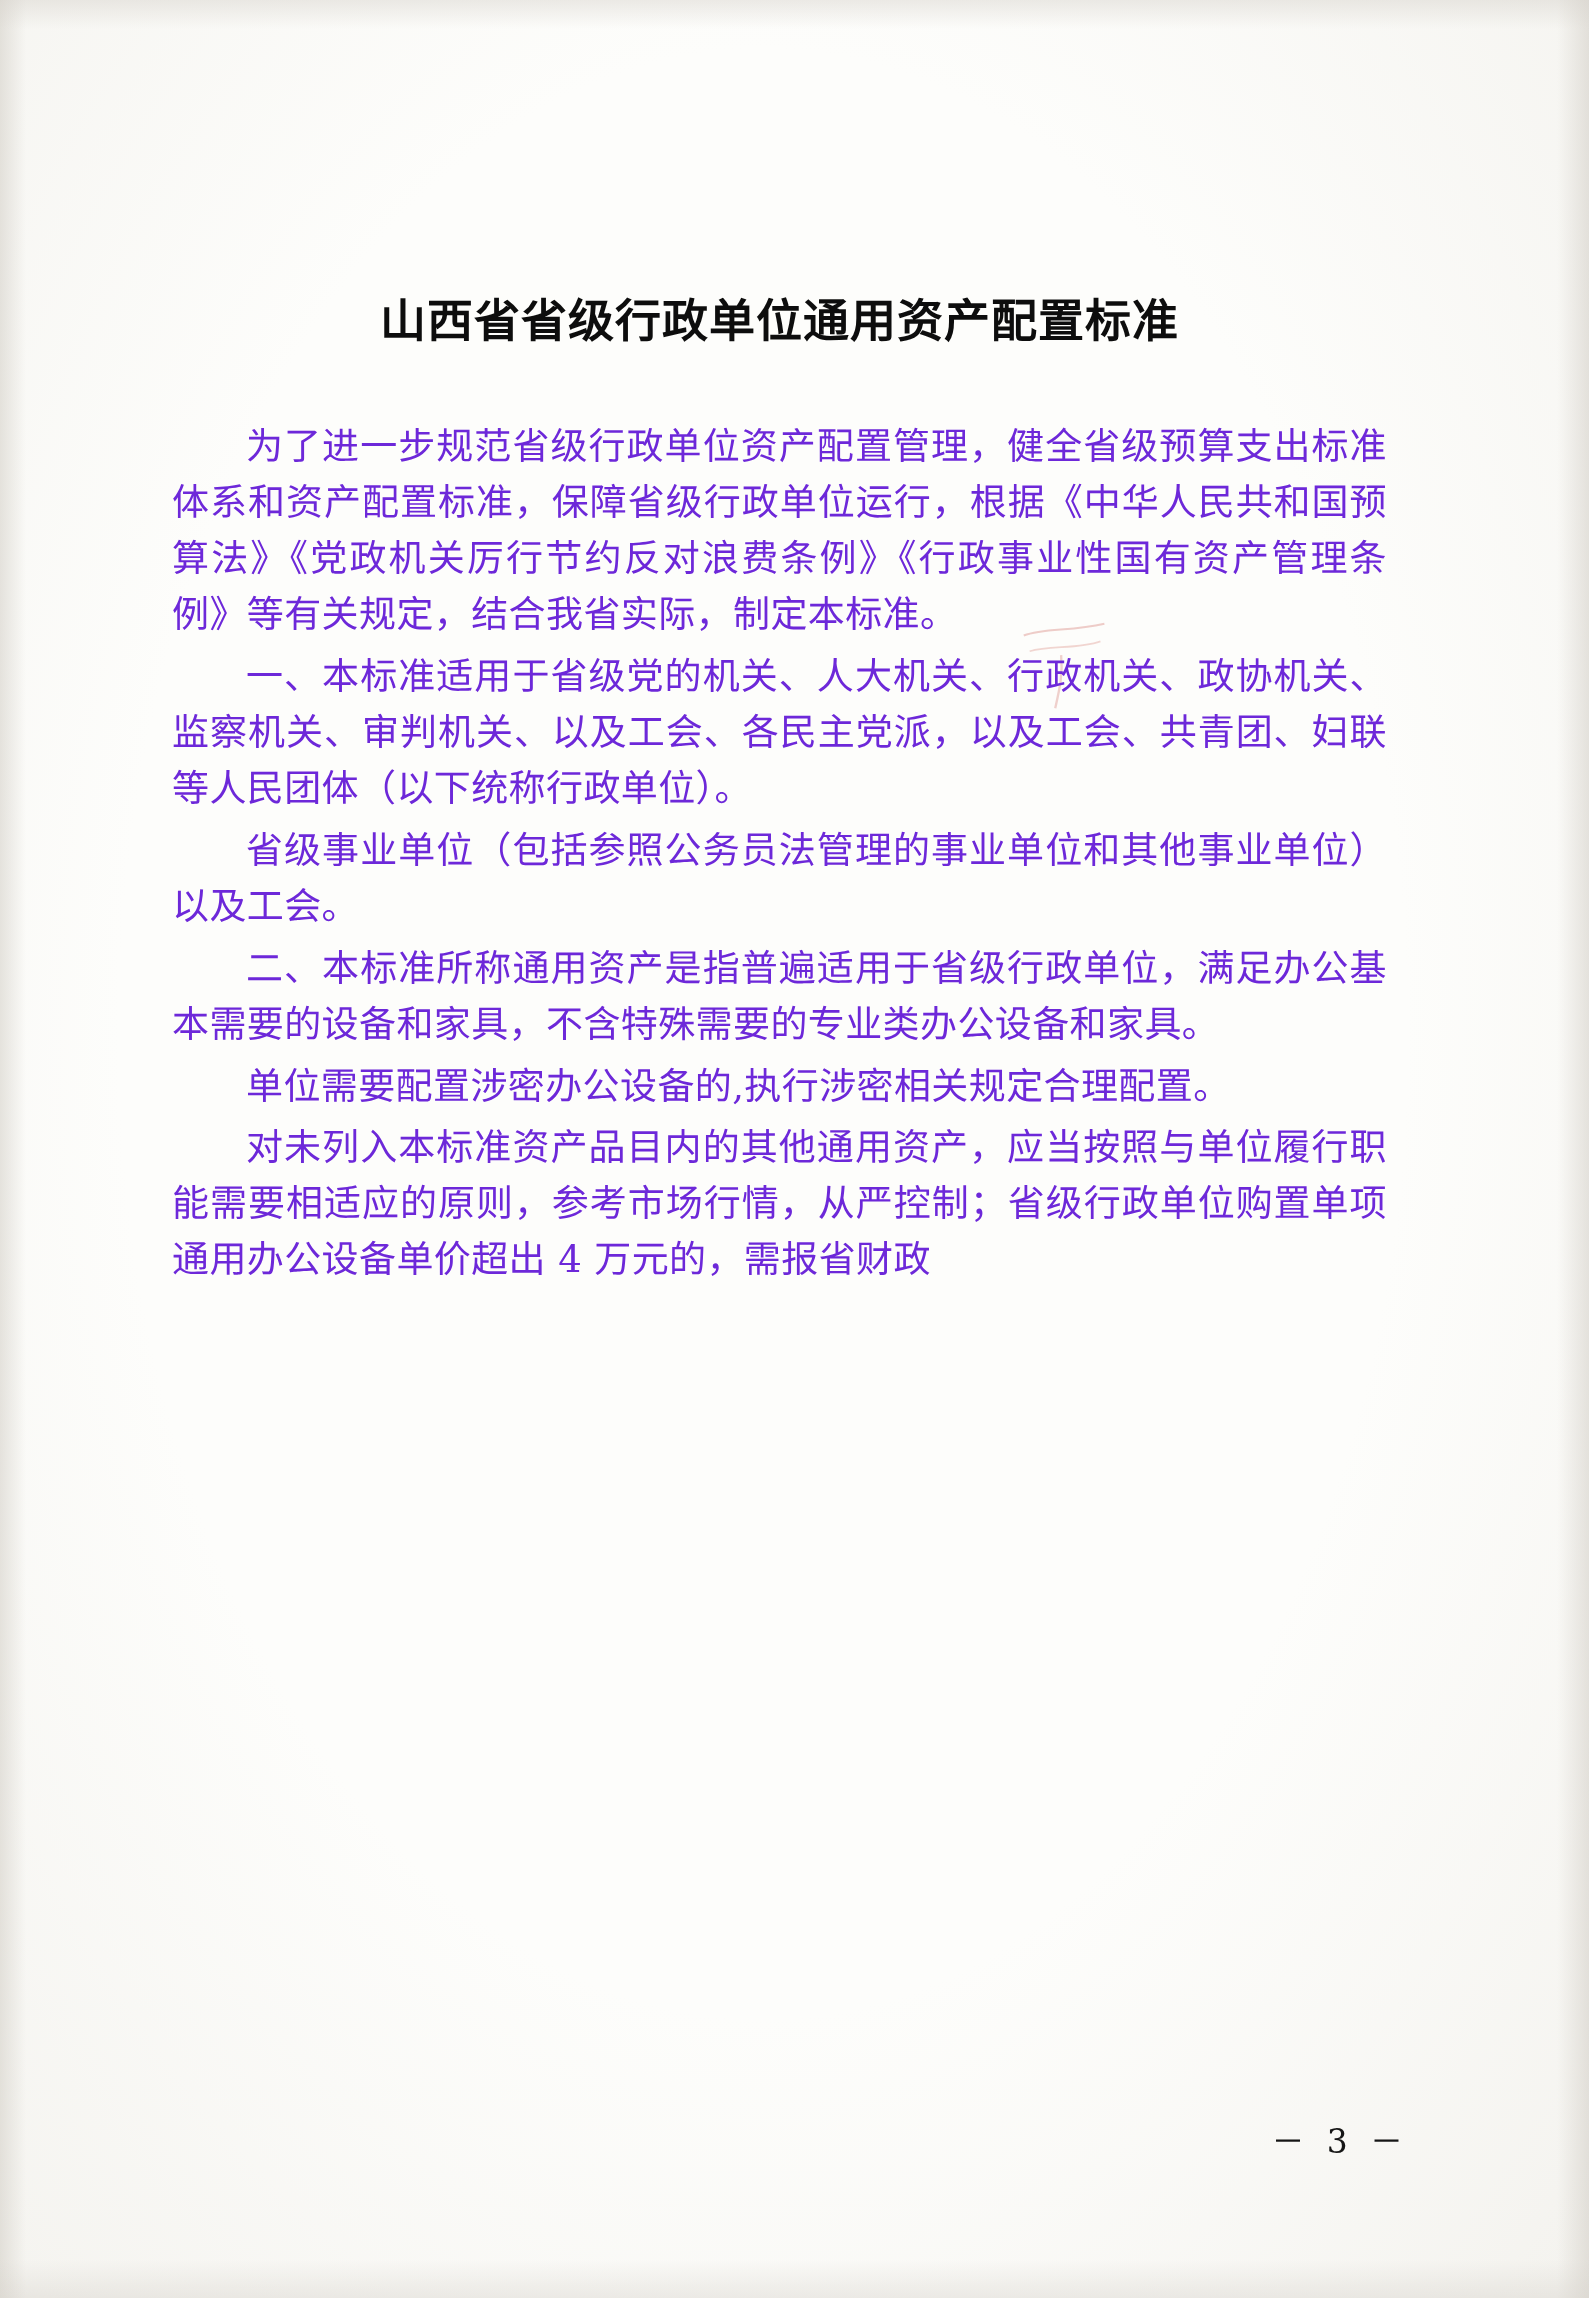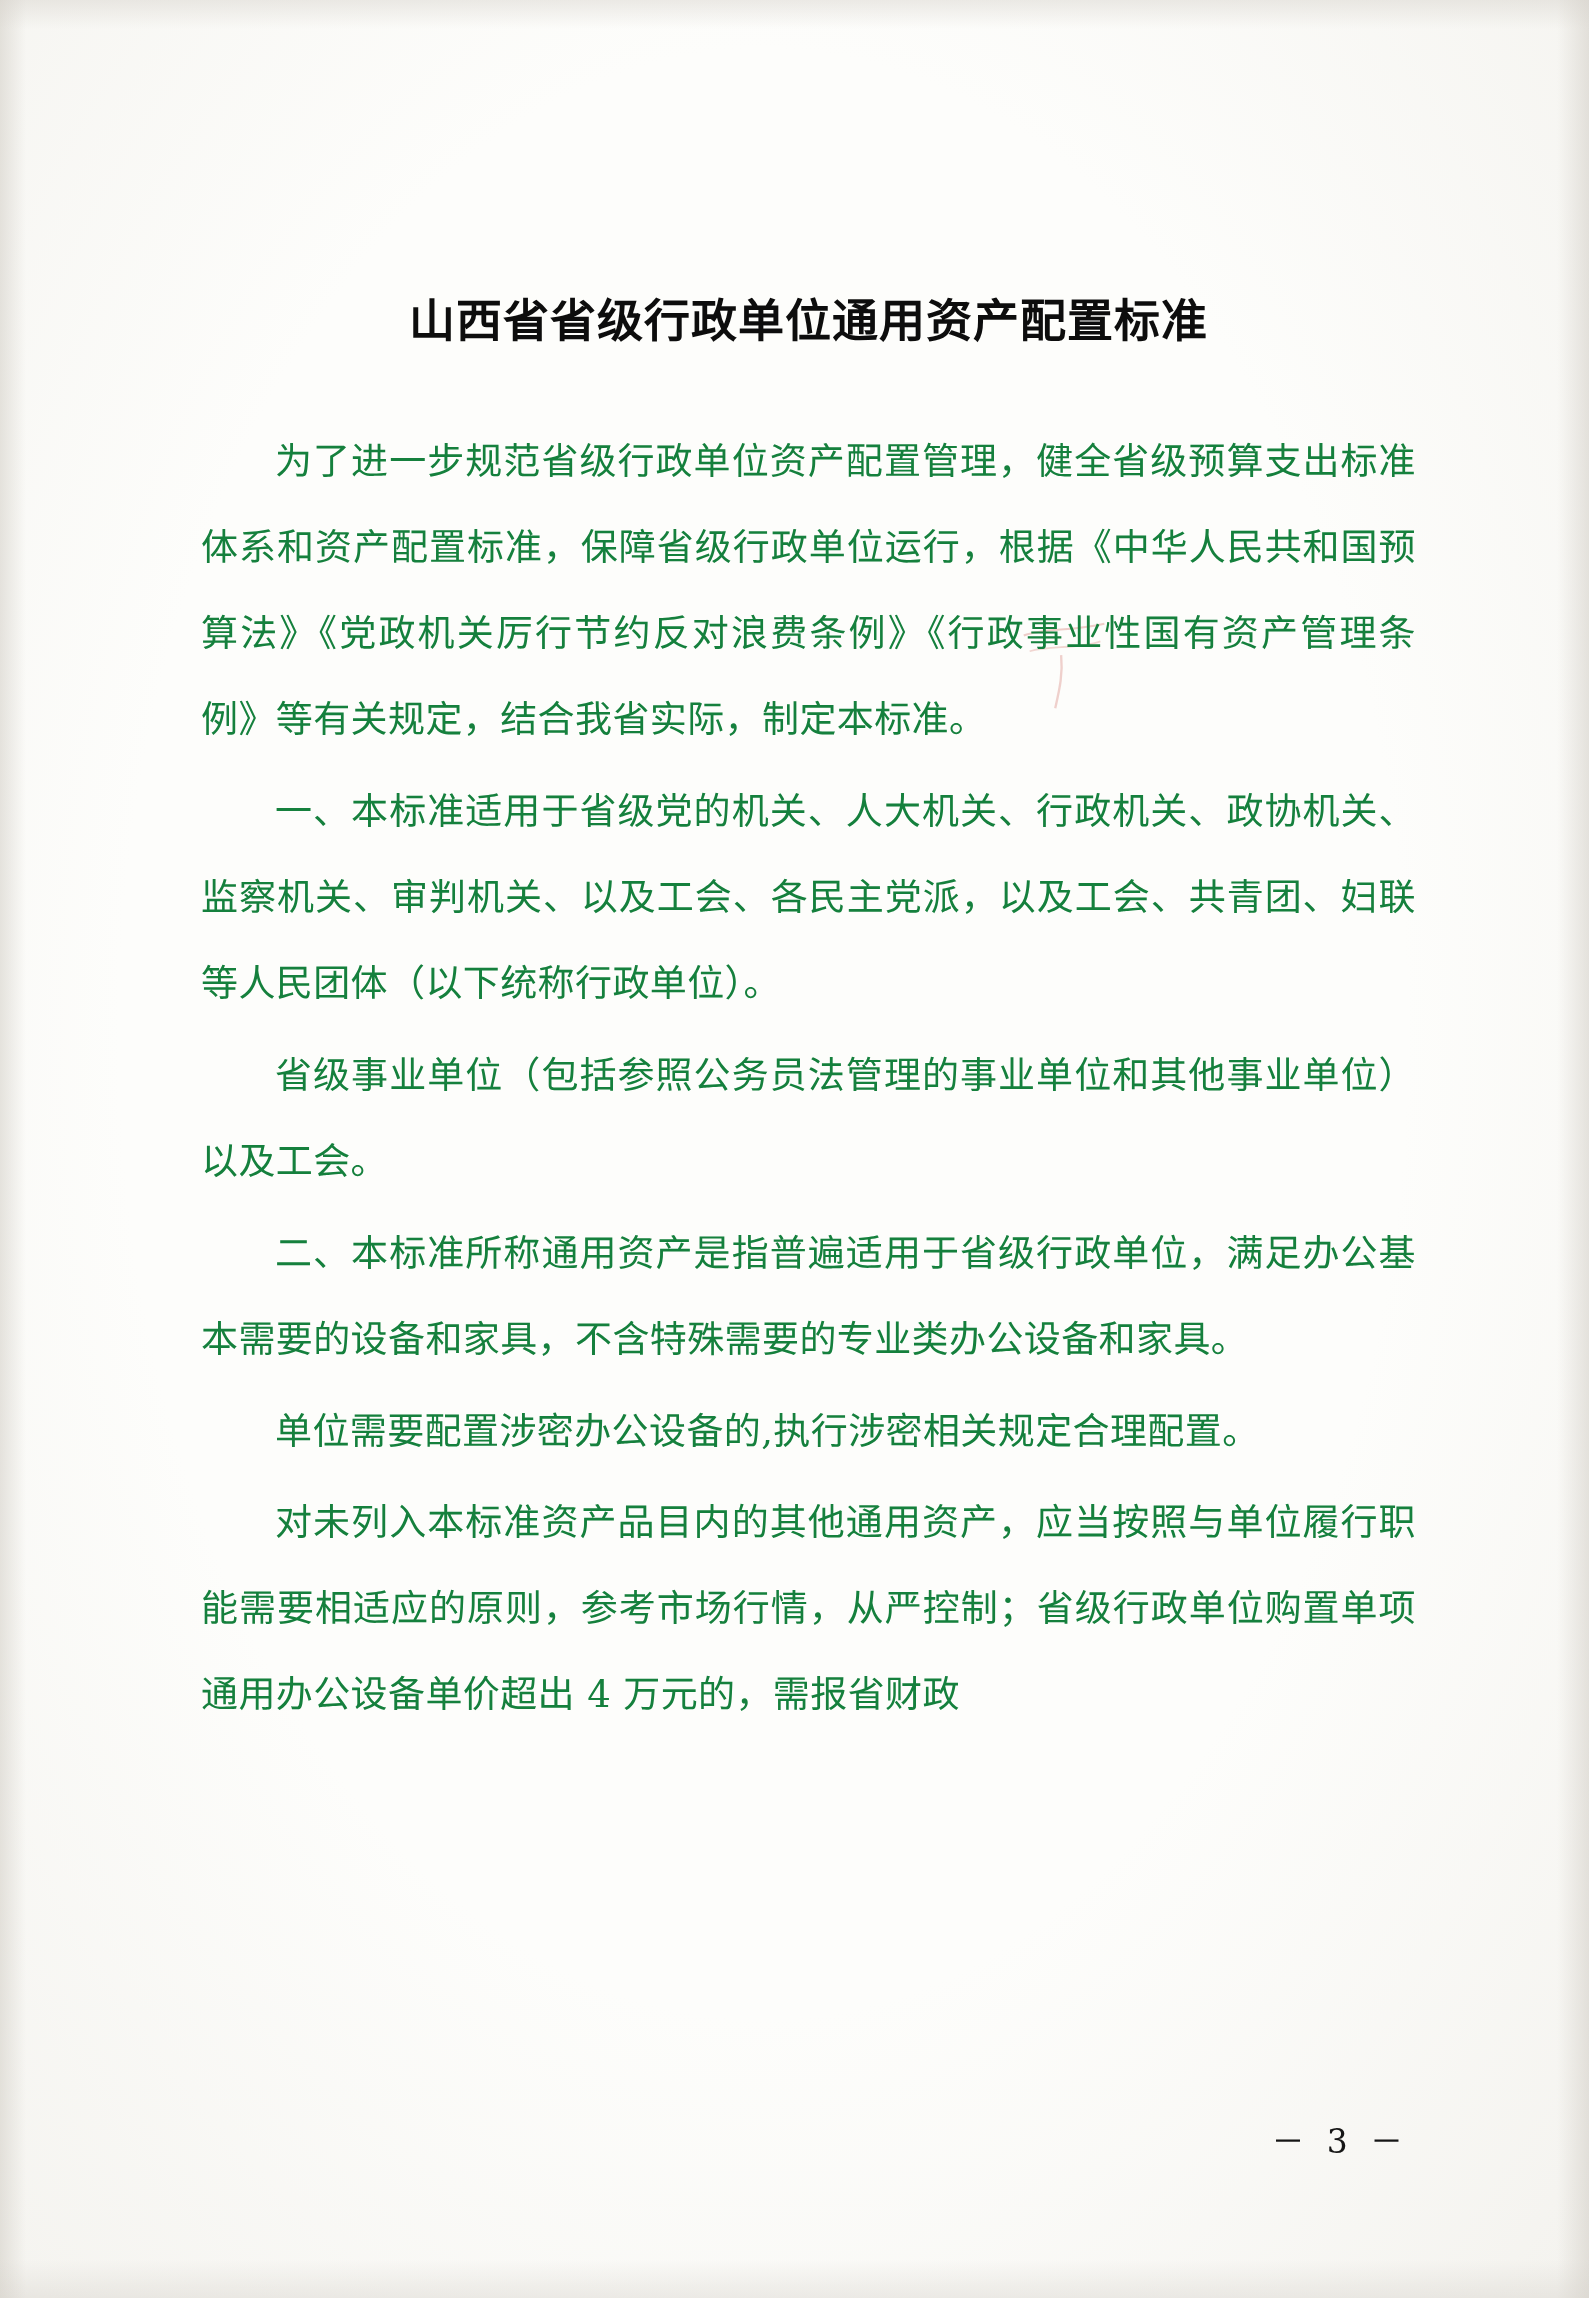--- a/index.html
+++ b/index.html
@@ -51,42 +51,41 @@
     left: 0; right: 0; bottom: 0; height: 39px;
     background: linear-gradient(to top, rgba(214,210,203,0.4), rgba(255,255,255,0));
     pointer-events: none;
   }
 
   .content {
     position: absolute;
     left: 172px;
     top: 284px;
     width: 1215px;
-    margin-left: 29px;
   }
 
   .doc-title {
     font-family: "DejaVu Sans", "Liberation Sans", sans-serif;
     font-weight: 700;
     font-size: 46px;
     letter-spacing: 1px;
     text-align: center;
     color: #0d0d0d;
     margin: 0 0 69px 0;
     white-space: nowrap;
   }
 
   p.para {
     margin: 0 0 5.9px 0;
     font-size: 37px;
-    line-height: 86px;
+    line-height: 56px;
     text-indent: 74px;
     text-align: justify;
     text-justify: inter-ideograph;
-    color: #15803d;
+    color: #6d28d9;
     letter-spacing: 0.4px;
   }
 
   .page-number {
     position: absolute;
     right: 181px;
     bottom: 135px;
     font-size: 33px;
     letter-spacing: 5.9px;
     color: #151515;

